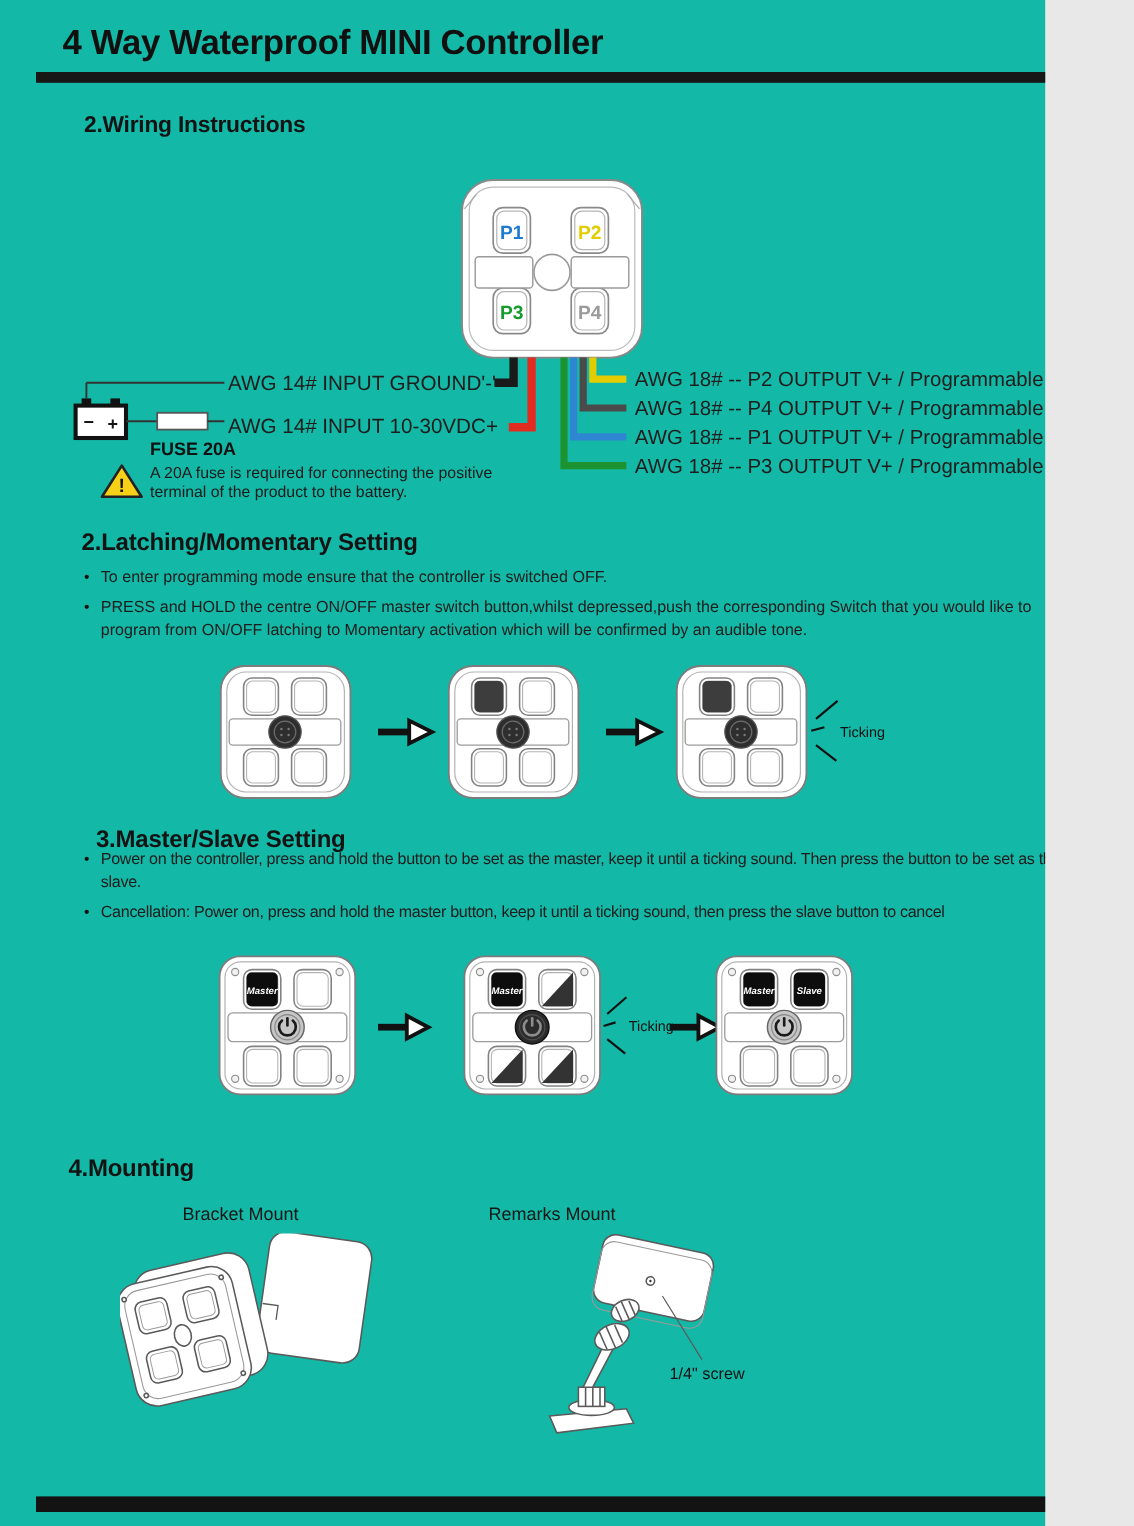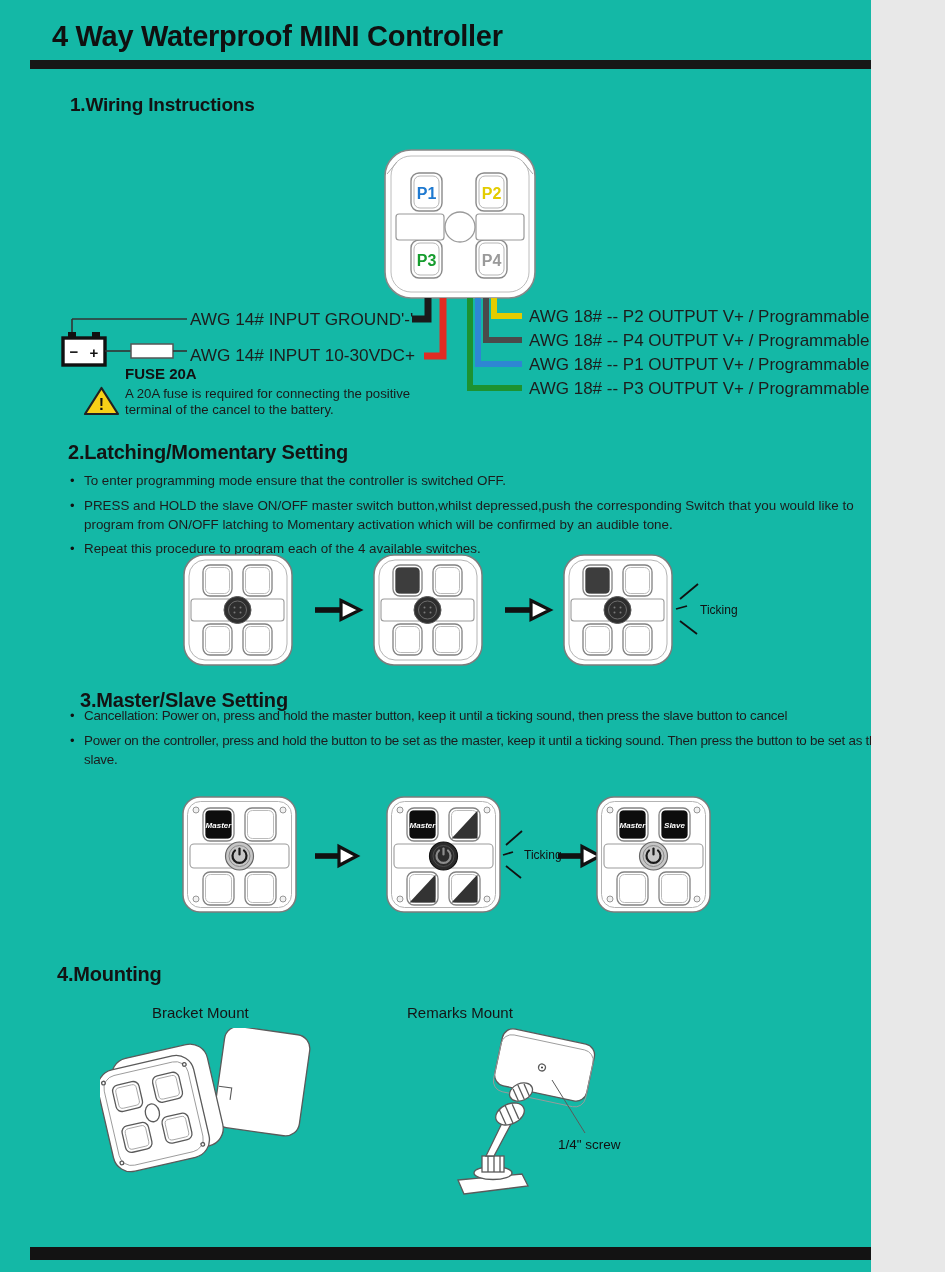--- a/index.html
+++ b/index.html
@@ -27,21 +27,21 @@
   svg text{font-family:"Liberation Sans",sans-serif;}
 </style>
 </head>
 <body>
 
 <div class="page">
 
   <h1 class="abs doc-title" style="margin:0;">4 Way Waterproof MINI Controller</h1>
   <div class="abs title-rule"></div>
 
-  <h2 class="abs sec-head s1-head" style="margin:0;">1.Wiring Instructions</h2>
+  <h2 class="abs sec-head s1-head" style="margin:0;">2.Wiring Instructions</h2>
 
   <svg class="abs" style="left:35px;top:148px;" width="880" height="270" viewBox="0 0 880 270">
 
     <g>
       <rect x="350" y="2" width="150" height="148" rx="26" fill="#ffffff" stroke="#888" stroke-width="1.6"></rect>
       <rect x="356" y="8" width="138" height="136" rx="20" fill="none" stroke="#bcbcbc" stroke-width="1"></rect>
       <line x1="352" y1="26" x2="362" y2="14" stroke="#aaa" stroke-width="1"></line>
       <line x1="488" y1="14" x2="498" y2="26" stroke="#aaa" stroke-width="1"></line>
 
       <g>
@@ -97,27 +97,26 @@
     <polyline points="459,150 459,168 487,168" fill="none" stroke-width="6" stroke="#e3cc00"></polyline>
     <polyline points="451,150 451,192 487,192" fill="none" stroke-width="6" stroke="#4a4a4a"></polyline>
     <polyline points="443,150 443,216 487,216" fill="none" stroke-width="6" stroke="#2e86d3"></polyline>
     <polyline points="435,150 435,240 487,240" fill="none" stroke-width="6" stroke="#1d9230"></polyline>
     <text x="494" y="174" font-size="17" fill="#1d1d1d">AWG 18# -- P2 OUTPUT V+ / Programmable</text>
     <text x="494" y="198" font-size="17" fill="#1d1d1d">AWG 18# -- P4 OUTPUT V+ / Programmable</text>
     <text x="494" y="222" font-size="17" fill="#1d1d1d">AWG 18# -- P1 OUTPUT V+ / Programmable</text>
     <text x="494" y="246" font-size="17" fill="#1d1d1d">AWG 18# -- P3 OUTPUT V+ / Programmable</text>
   </svg>
 
-  <div class="abs warning-text">A 20A fuse is required for connecting the positive terminal of the cancel to the battery.</div>
+  <div class="abs warning-text">A 20A fuse is required for connecting the positive terminal of the product to the battery.</div>
 
   <h2 class="abs sec-head s2-head" style="margin:0;">2.Latching/Momentary Setting</h2>
   <ul class="abs bullets s2-bullets">
     <li>To enter programming mode ensure that the controller is switched OFF.</li>
-    <li>PRESS and HOLD the slave ON/OFF master switch button,whilst depressed,push the corresponding Switch that you would like to program from ON/OFF latching to Momentary activation which will be confirmed by an audible tone.</li>
-    <li>Repeat this procedure to program each of the 4 available switches.</li>
+    <li>PRESS and HOLD the centre ON/OFF master switch button,whilst depressed,push the corresponding Switch that you would like to program from ON/OFF latching to Momentary activation which will be confirmed by an audible tone.</li>
   </ul>
 
   <svg class="abs" style="left:165px;top:551px;" width="595" height="118" viewBox="0 0 595 118">
     <defs>
       <g id="ctrlA">
         <rect x="1" y="1" width="108" height="110" rx="20" fill="#fff" stroke="#7c7c7c" stroke-width="1.5"></rect>
         <rect x="6" y="6" width="98" height="100" rx="16" fill="none" stroke="#b3b3b3" stroke-width="1"></rect>
         <rect x="8" y="45" width="93" height="22" rx="3" fill="#fff" stroke="#9c9c9c" stroke-width="1.1"></rect>
         <rect x="20" y="11" width="29" height="31" rx="7" fill="#fff" stroke="#828282" stroke-width="1.3"></rect>
         <rect x="22.5" y="13.5" width="24" height="26" rx="5" fill="none" stroke="#b3b3b3" stroke-width="0.9"></rect>
@@ -153,22 +152,22 @@
     <g transform="translate(513,56)">
       <path d="M 2 -8 L 20 -23" stroke="#111" stroke-width="1.8" fill="none"></path>
       <path d="M -2 2 L 9 -1" stroke="#111" stroke-width="1.8" fill="none"></path>
       <path d="M 2 14 L 19 27" stroke="#111" stroke-width="1.8" fill="none"></path>
       <text x="22" y="7" font-size="12" fill="#111">Ticking</text>
     </g>
   </svg>
 
   <h2 class="abs sec-head s3-head" style="margin:12px;">3.Master/Slave Setting</h2>
   <ul class="abs bullets s3-bullets">
+    <li>Power on the controller, press and hold the button to be set as the master, keep it until a ticking sound. Then press the button to be set as the slave.</li>
     <li>Cancellation: Power on, press and hold the master button, keep it until a ticking sound, then press the slave button to cancel</li>
-    <li>Power on the controller, press and hold the button to be set as the master, keep it until a ticking sound. Then press the button to be set as the slave.</li>
   </ul>
 
   <svg class="abs" style="left:175px;top:793px;" width="570" height="127" viewBox="0 0 570 127">
     <defs>
       <g id="ctrlB">
         <rect x="1" y="1" width="113" height="115" rx="17" fill="#fff" stroke="#7c7c7c" stroke-width="1.5"></rect>
         <rect x="5.5" y="5.5" width="104" height="106" rx="13" fill="none" stroke="#b3b3b3" stroke-width="1"></rect>
         <circle cx="14" cy="14" r="3" fill="#f1f1f1" stroke="#8c8c8c" stroke-width="0.9"></circle>
         <circle cx="101" cy="14" r="3" fill="#f1f1f1" stroke="#8c8c8c" stroke-width="0.9"></circle>
         <circle cx="14" cy="103" r="3" fill="#f1f1f1" stroke="#8c8c8c" stroke-width="0.9"></circle>

